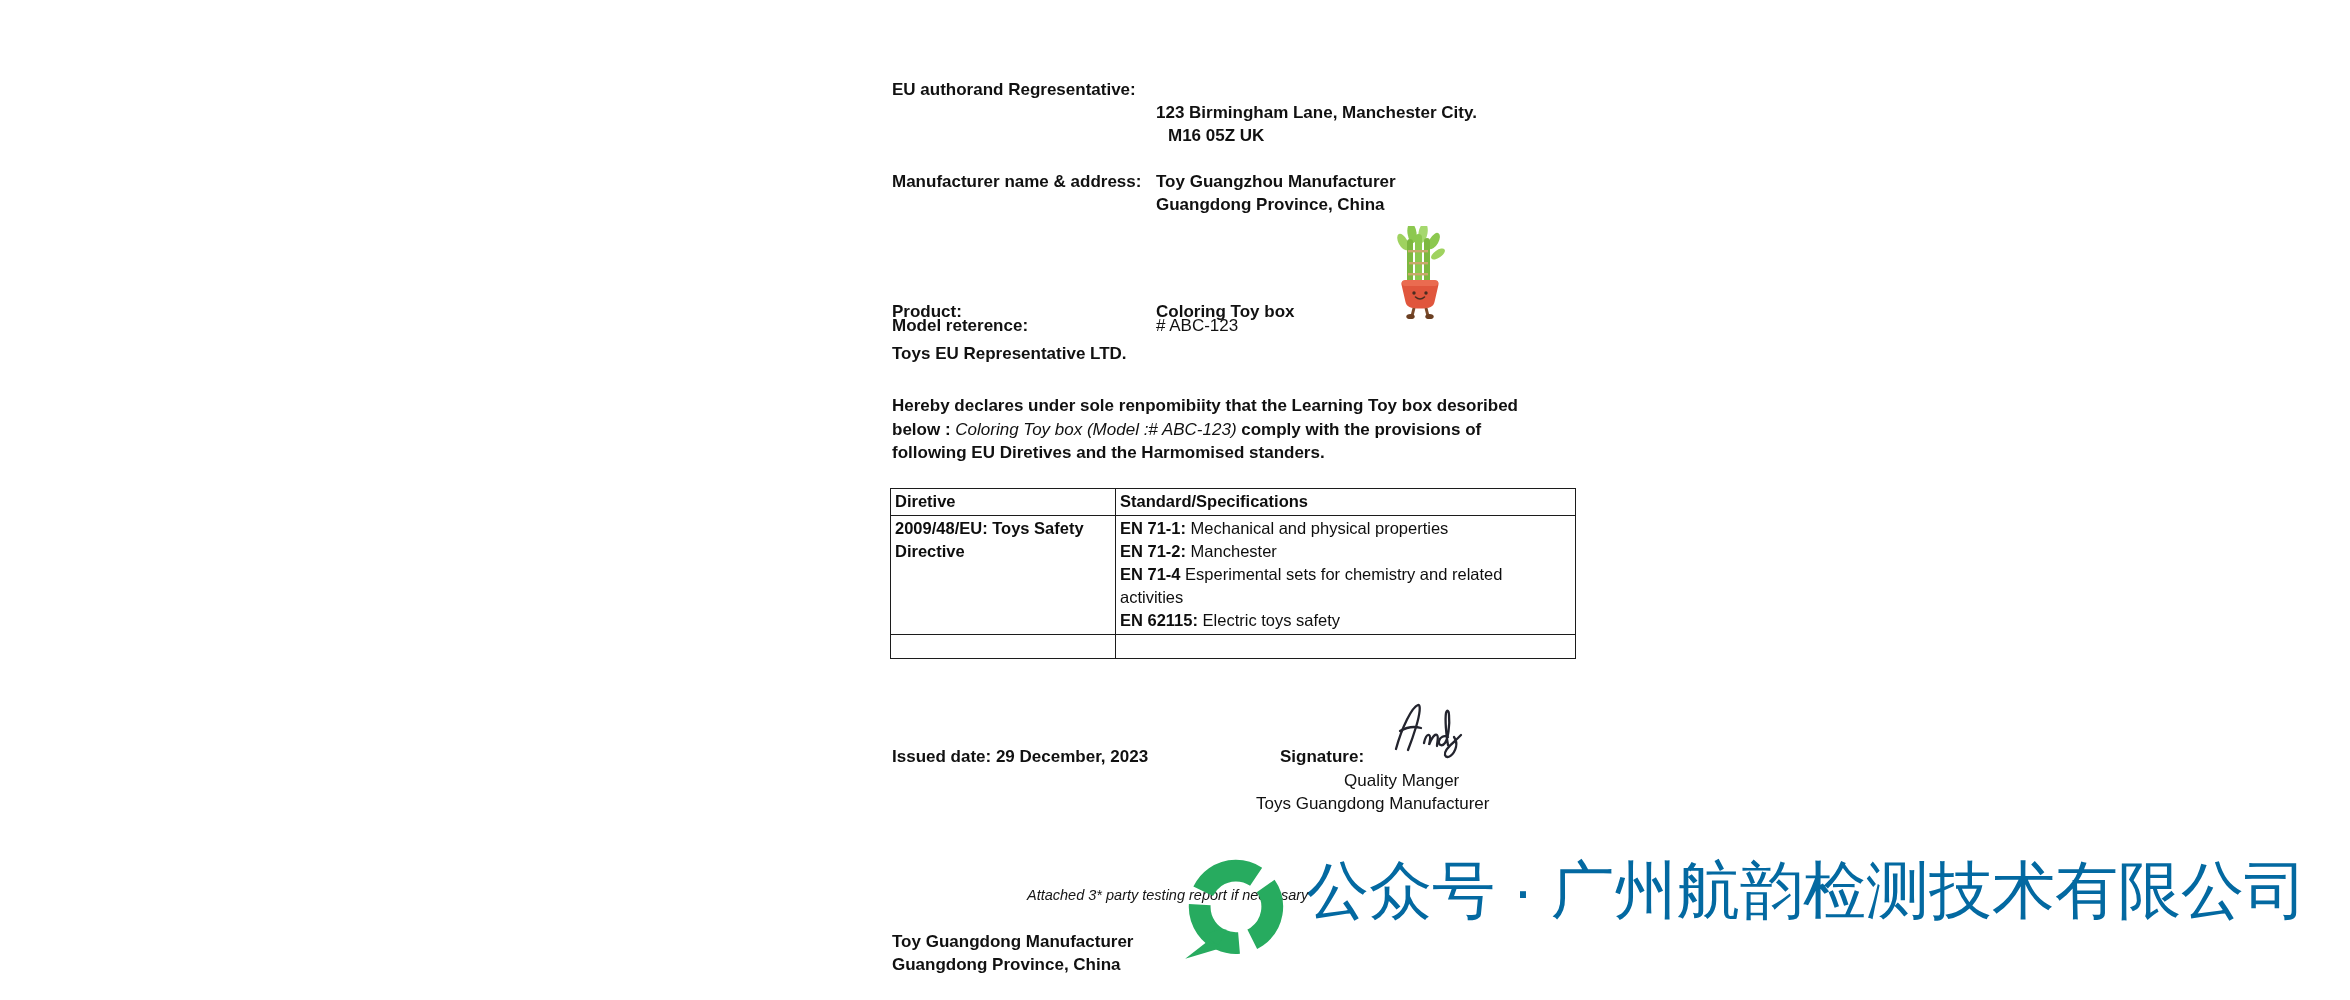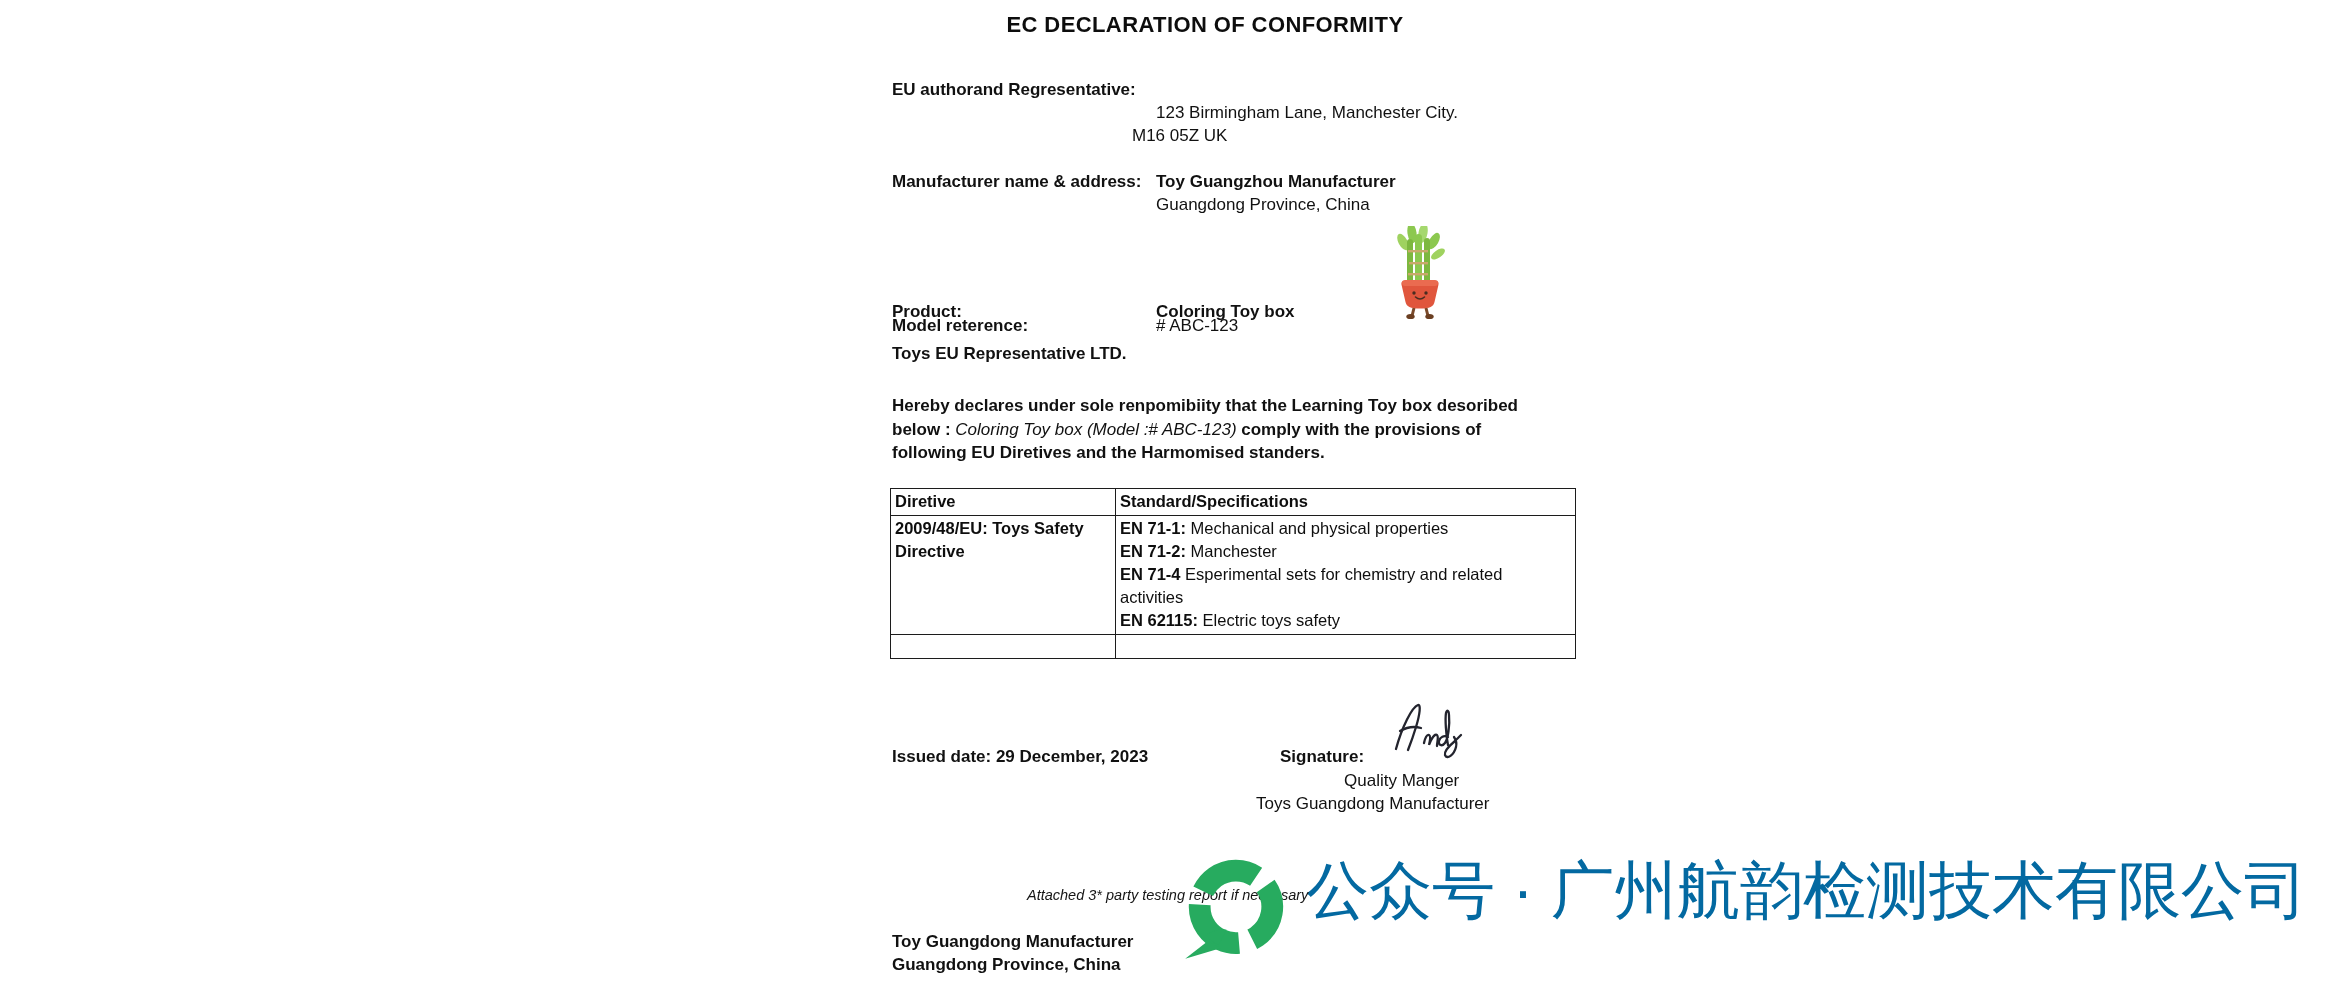--- a/index.html
+++ b/index.html
@@ -3,21 +3,21 @@
 <meta charset="utf-8">
 <style>
   html,body{margin:0;padding:0;background:#fff;}
   .canvas{position:relative;width:2350px;height:1000px;background:#ffffff;overflow:hidden;
           font-family:"Liberation Sans",sans-serif;color:#111;}
   .title{position:absolute;left:860px;top:12px;width:690px;margin:0;text-align:center;
          font-size:22px;font-weight:bold;letter-spacing:.4px;color:#0d0d0d;}
   .kvrow{position:absolute;left:892px;display:flex;font-size:17px;line-height:23px;font-weight:bold;white-space:nowrap;}
   .kvrow .k{flex:0 0 264px;width:264px;}
   .plain{font-weight:normal;}
-  .absline{position:absolute;font-size:17px;line-height:23px;white-space:nowrap;}
+  .absline{position:absolute;font-size:17px;line-height:23px;white-space:nowrap;font-weight:bold;}
   .decl{position:absolute;left:892px;top:377px;width:640px;font-size:17px;line-height:23.5px;font-weight:bold;}
   .decl .it{font-weight:normal;font-style:italic;}
   table.spec{position:absolute;left:890px;top:488px;width:686px;border-collapse:collapse;table-layout:fixed;}
   table.spec th,table.spec td{border:1.6px solid #1c1c1c;vertical-align:top;text-align:left;
         padding:1px 8px 2px 4px;font-size:16.5px;line-height:23px;color:#0e0e0e;}
   table.spec th{font-weight:bold;}
   .col-dir{width:225px;}
   td.dir-cell{font-weight:bold;white-space:normal;}
   tr.row2 td{border-top-width:2.6px;font-style:italic;}
   tr.row3 td{height:20px;}
@@ -30,28 +30,27 @@
   .wm-logo{position:absolute;left:1174px;top:854px;z-index:3;}
   .plant{position:absolute;left:1394px;top:226px;}
   .andy{position:absolute;left:1390px;top:697px;}
   .bold{font-weight:bold;}
 </style>
 </head>
 <body>
 
 <div class="canvas">
 
-  <h1 class="title">EC DECLARATION OF CONFORMITY</h1>
 
   <div class="kvrow" style="top:78px;flex-direction:column;">
     <span class="k">EU authorand Regresentative:</span>
     <span>Toys EU Representative LTD.</span>
   </div>
   <div class="absline" style="left:1156px;top:101px;">123 Birmingham Lane, Manchester City.</div>
-  <div class="absline" style="left:1132px;top:124px;text-align:center;">M16 05Z UK</div>
+  <div class="absline" style="left:1168px;top:124px;text-align:center;">M16 05Z UK</div>
 
   <div class="kvrow" style="top:170px;">
     <span class="k">Manufacturer name &amp; address:</span>
     <span>Toy Guangzhou Manufacturer</span>
   </div>
   <div class="absline" style="left:1156px;top:193px;">Guangdong Province, China</div>
 
   <svg class="plant" width="52" height="94" viewBox="0 0 52 94">
     <ellipse cx="9" cy="16" rx="4.5" ry="9" fill="#9fd25f" transform="rotate(-28 9 16)"></ellipse>
     <ellipse cx="18" cy="7" rx="4.5" ry="10" fill="#8cc84f" transform="rotate(-8 18 7)"></ellipse>

